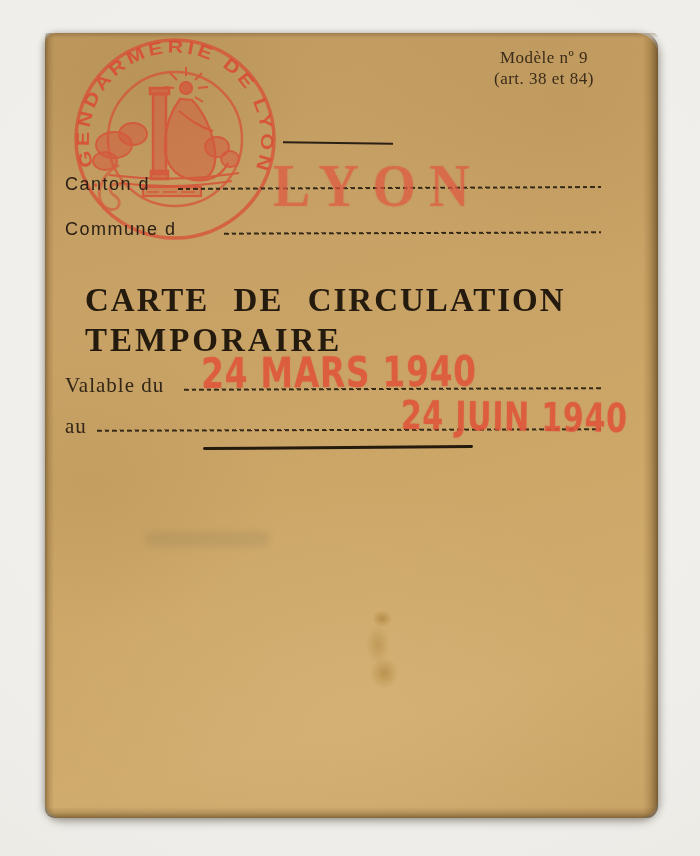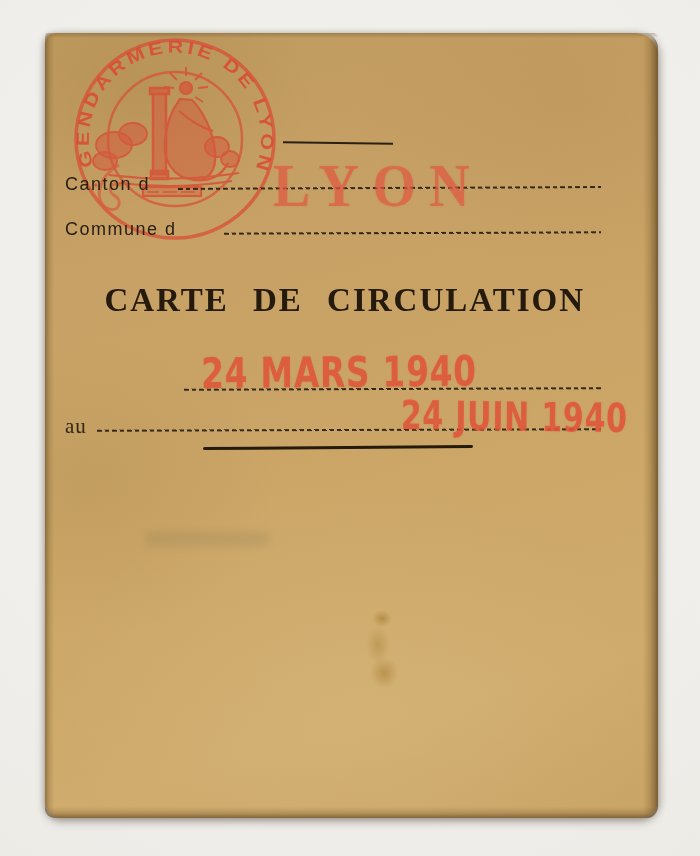--- a/index.html
+++ b/index.html
@@ -55,21 +55,21 @@
   }
   .date-stamp{
     font-family:"DejaVu Sans", sans-serif;font-weight:bold;font-size:42px;line-height:1;
     color:rgba(223,84,58,.82);letter-spacing:1px;white-space:nowrap;
     transform-origin:left top;
     text-shadow:0 0 1.5px rgba(223,84,58,.35);
   }
   .date-from{left:156px;top:320px;transform:scaleX(.78) rotate(-.4deg);}
   .date-to{left:356px;top:362px;font-size:40px;transform:scaleX(.75) rotate(.6deg);}
 
-  .title-block{left:40px;top:249px;width:500px;text-align:right;
+  .title-block{left:40px;top:249px;width:500px;text-align:left;
     font-family:"Liberation Serif", serif;font-weight:bold;color:#241a0e;}
   .title-l1{font-size:33px;letter-spacing:2px;word-spacing:14px;white-space:nowrap;}
   .title-l2{font-size:33px;letter-spacing:3px;margin-top:3px;}
 
   .solid-underline{left:158px;top:413px;width:270px;height:3px;background:#241a0e;transform:rotate(-.45deg);border-radius:2px;}
 
   .ink-stain{left:314px;top:576px;width:42px;height:80px;
     background:
       radial-gradient(14px 12px at 55% 12%, rgba(146,103,22,.45), transparent 70%),
       radial-gradient(16px 26px at 45% 45%, rgba(150,110,30,.30), transparent 72%),
@@ -122,34 +122,40 @@
 
         <path d="M52,134 C30,146 26,172 42,178 C52,181 56,170 48,165 C40,160 42,150 54,154" stroke-width="3" opacity=".7"></path>
       </g>
 
       <path id="ringPath" d="M 37.5 157 A 86 86 0 1 1 178.5 157" fill="none"></path>
       <text font-family="Liberation Sans, sans-serif" font-size="17.5" font-weight="bold" fill="rgba(216,75,54,.88)" letter-spacing="3">
         <textPath href="#ringPath" startOffset="4" textLength="352" lengthAdjust="spacingAndGlyphs">· GENDARMERIE DE LYON</textPath>
       </text>
     </svg>
 
+    <div class="abs model-block">
+      <div>Modèle nº 9</div>
+      <div>(art. 38 et 84)</div>
+    </div>
 
     <div class="abs hdr-underline"></div>
 
     <div class="abs field-label-sans" style="left:20px;top:141px;">Canton d</div>
     <div class="abs dotline" style="left:133px;top:154px;width:423px;transform:rotate(-.25deg);"></div>
     <div class="abs lyon-stamp">LYON</div>
 
     <div class="abs field-label-sans" style="left:20px;top:186px;">Commune d</div>
     <div class="abs dotline" style="left:179px;top:199px;width:377px;transform:rotate(-.2deg);"></div>
 
     <div class="abs title-block">
       <div class="title-l1">CARTE DE CIRCULATION</div>
+      <div class="title-l2">TEMPORAIRE</div>
     </div>
 
+    <div class="abs field-label-serif" style="left:20px;top:340px;">Valable du</div>
     <div class="abs dotline" style="left:139px;top:355px;width:417px;transform:rotate(-.2deg);"></div>
     <div class="abs date-stamp date-from">24 MARS 1940</div>
 
     <div class="abs field-label-serif" style="left:20px;top:381px;">au</div>
     <div class="abs dotline" style="left:52px;top:396px;width:504px;transform:rotate(-.15deg);"></div>
     <div class="abs date-stamp date-to">24 JUIN 1940</div>
 
     <div class="abs solid-underline"></div>
 
     <div class="abs ink-stain"></div>

